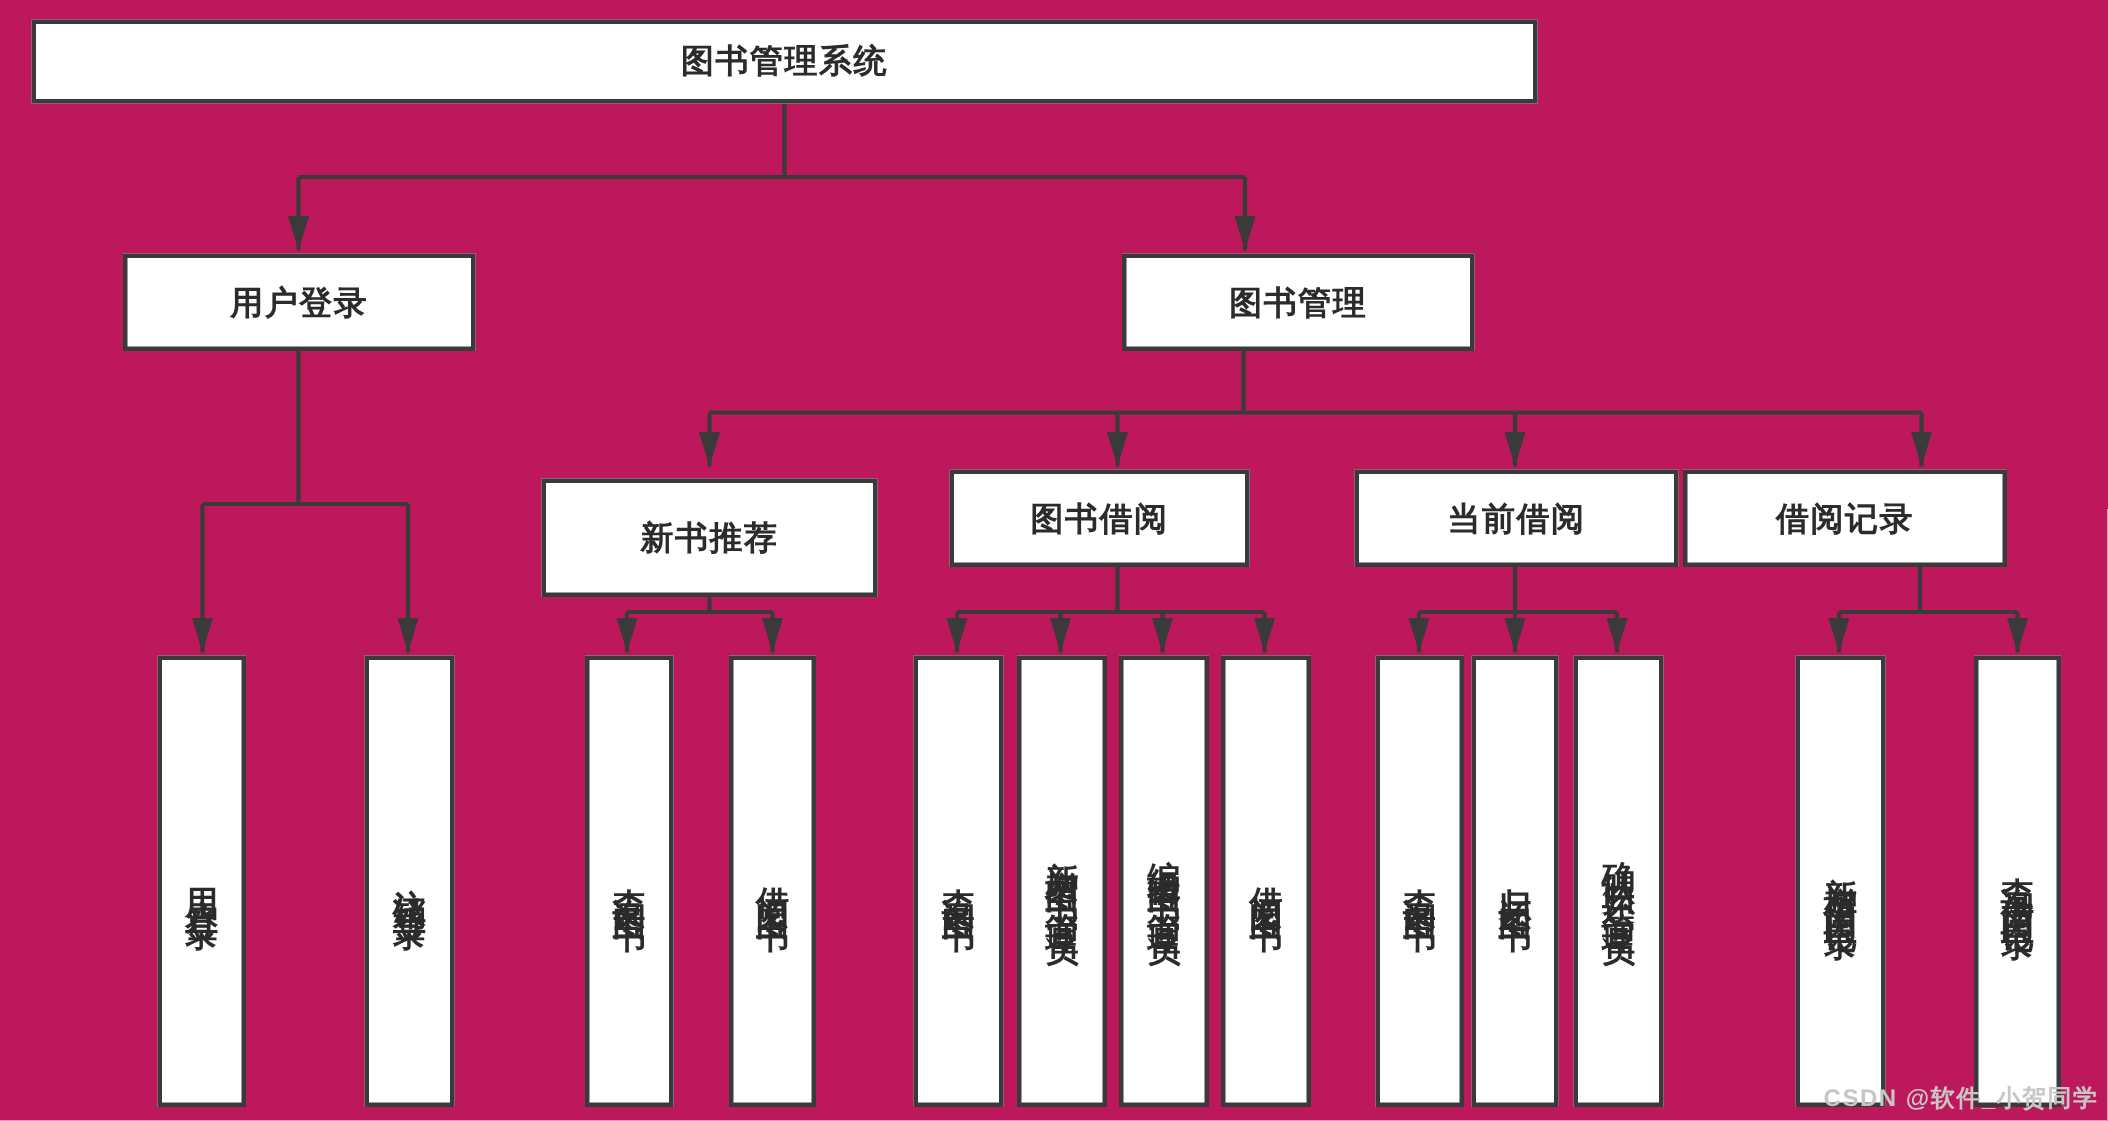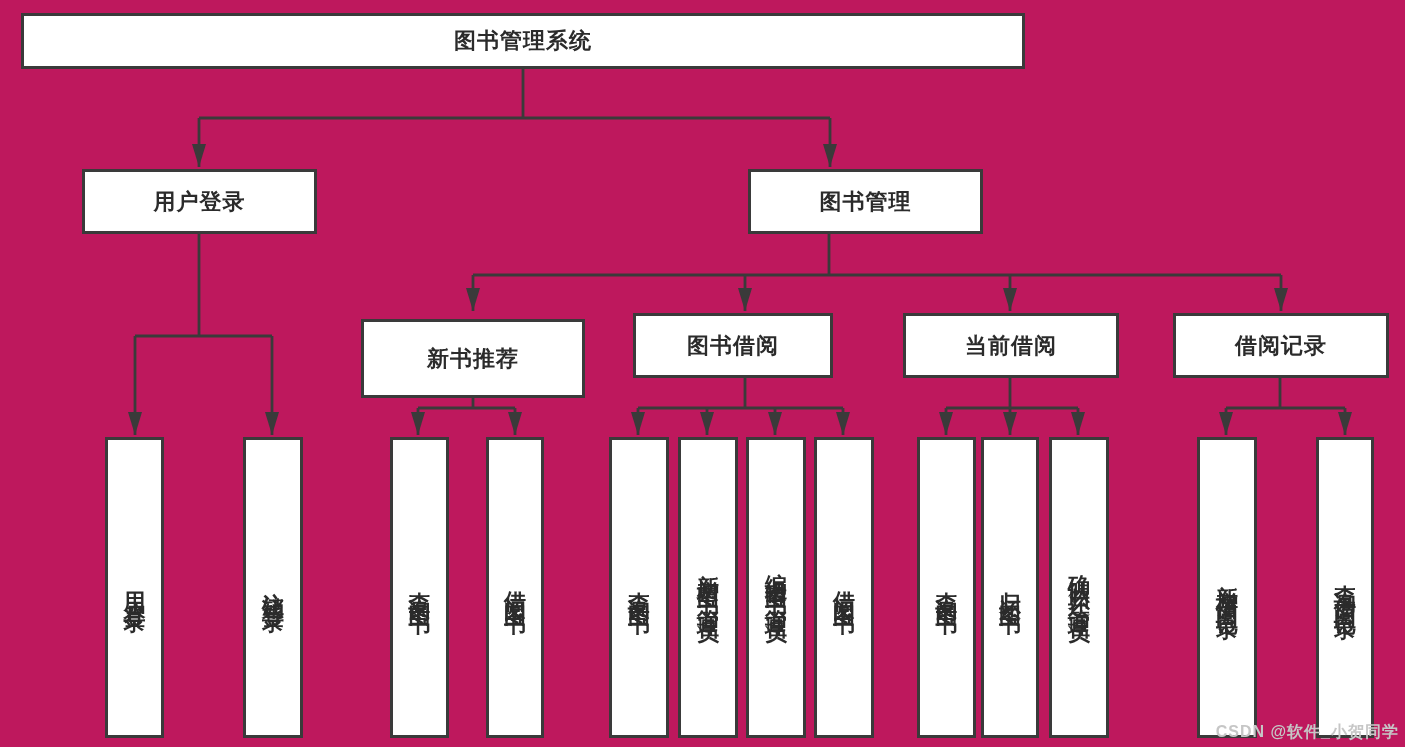--- a/index.html
+++ b/index.html
@@ -104,21 +104,21 @@
   </svg>
 
   <div class="node" style="left:21px;top:13px;width:1004px;height:56px;">图书管理系统</div>
 
   <div class="node" style="left:82px;top:169px;width:235px;height:65px;">用户登录</div>
   <div class="node" style="left:712px;top:169px;width:235px;height:65px;margin-left:36px;">图书管理</div>
 
   <div class="node" style="left:361px;top:319px;width:224px;height:79px;">新书推荐</div>
   <div class="node" style="left:633px;top:313px;width:200px;height:65px;">图书借阅</div>
   <div class="node" style="left:903px;top:313px;width:216px;height:65px;">当前借阅</div>
-  <div class="node" style="left:1173px;top:313px;width:216px;height:65px;">借阅记录</div>
+  <div class="node" style="left:1122px;top:313px;width:216px;height:65px;">借阅记录</div>
 
   <div class="node leaf" style="left:105px;top:437px;width:59px;height:301px;">用户登录</div>
   <div class="node leaf" style="left:243px;top:437px;width:60px;height:301px;">注销登录</div>
 
   <div class="node leaf" style="left:390px;top:437px;width:59px;height:301px;">查询图书</div>
   <div class="node leaf" style="left:486px;top:437px;width:58px;height:301px;">借阅图书</div>
 
   <div class="node leaf" style="left:609px;top:437px;width:60px;height:301px;">查询图书</div>
   <div class="node leaf" style="left:678px;top:437px;width:60px;height:301px;">新增图书（管理员）</div>
   <div class="node leaf" style="left:746px;top:437px;width:60px;height:301px;">编辑图书（管理员）</div>

